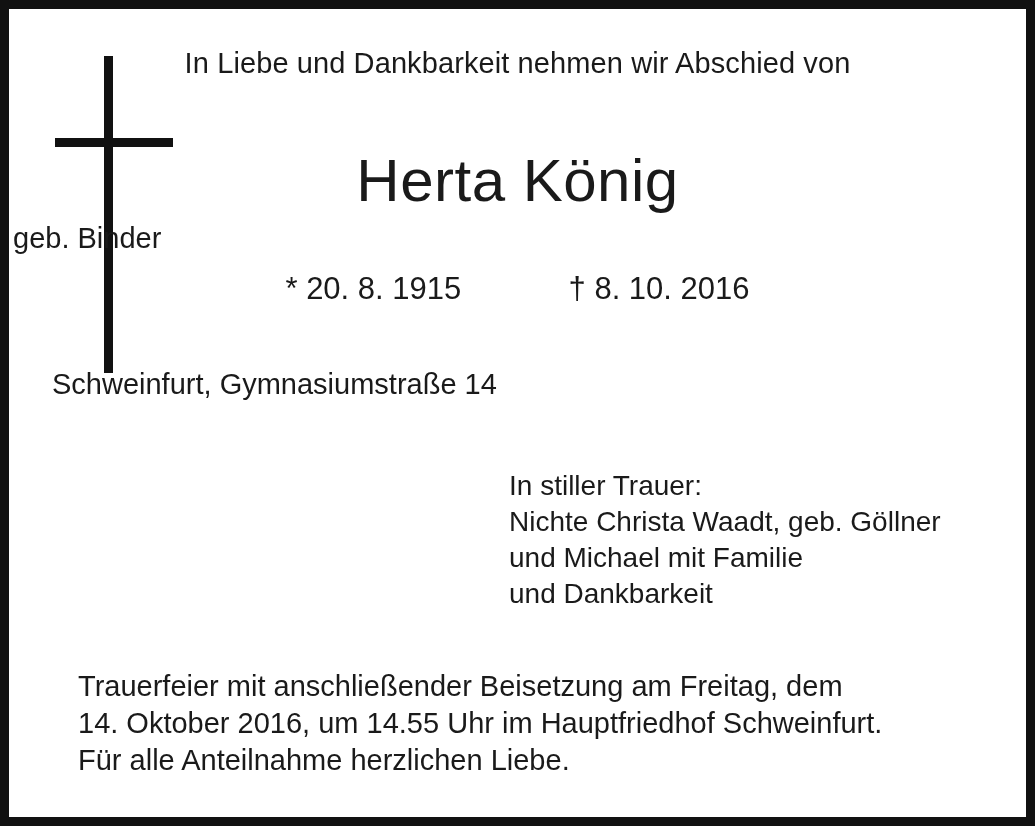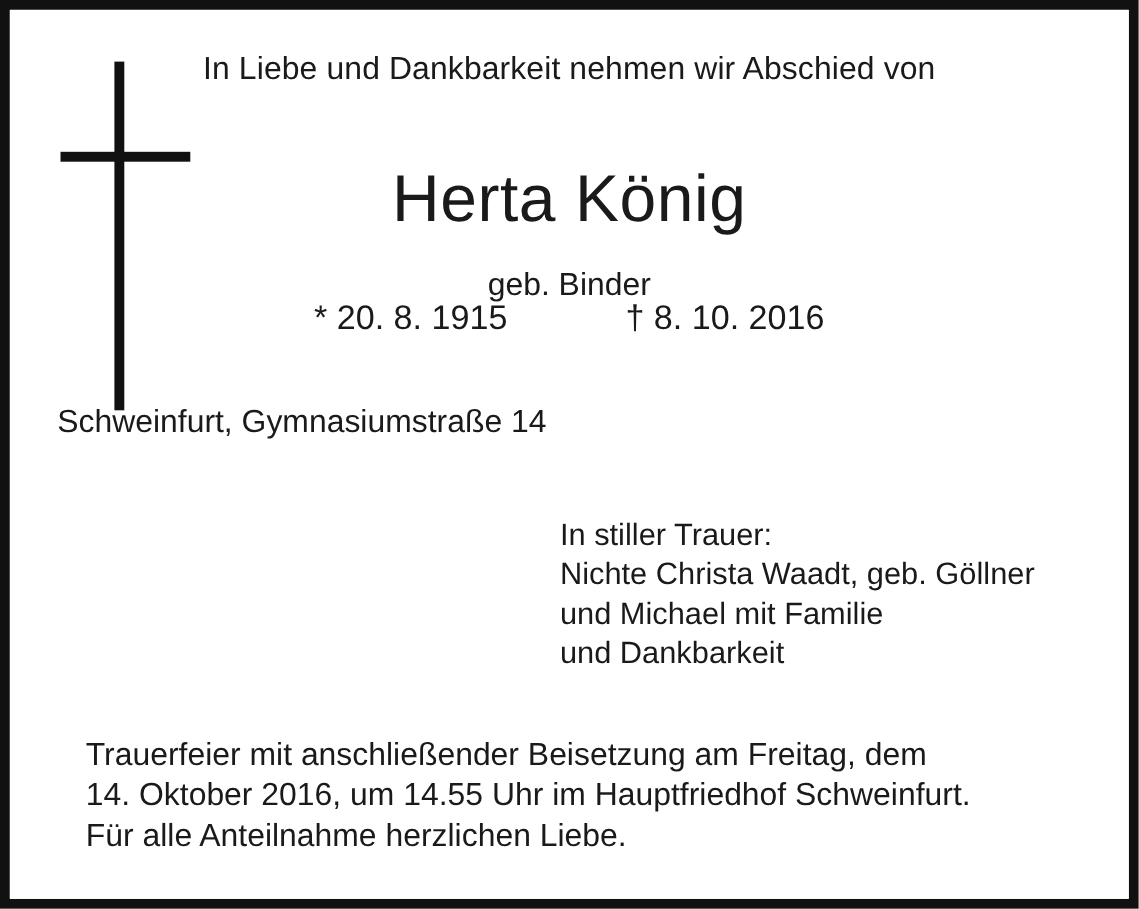--- a/index.html
+++ b/index.html
@@ -12,21 +12,21 @@
     height: 826px;
     font-family: "Liberation Sans", sans-serif;
     color: #1a1a1a;
     overflow: hidden;
   }
   .notice {
     position: relative;
     width: 1035px;
     height: 826px;
     box-sizing: border-box;
-    background: #15803d;
+    background: #8b5cf6;
   }
   
   .frame-outer {
     position: absolute;
     left: 0;
     top: 0;
     width: 1035px;
     height: 826px;
     box-sizing: border-box;
     border: 9px solid #111111;
@@ -92,23 +92,22 @@
     top: 133px;
     width: 1009px;
     text-align: center;
     font-size: 60px;
     letter-spacing: 0.5px;
   }
 
   .maiden {
     position: absolute;
     left: 0;
-    top: 230px;
+    top: 209px;
     width: 1009px;
-    text-align: center;
     font-size: 29px;
   }
 
   .dates {
     position: absolute;
     left: 0;
     top: 258px;
     width: 1009px;
     text-align: center;
     font-size: 31px;

